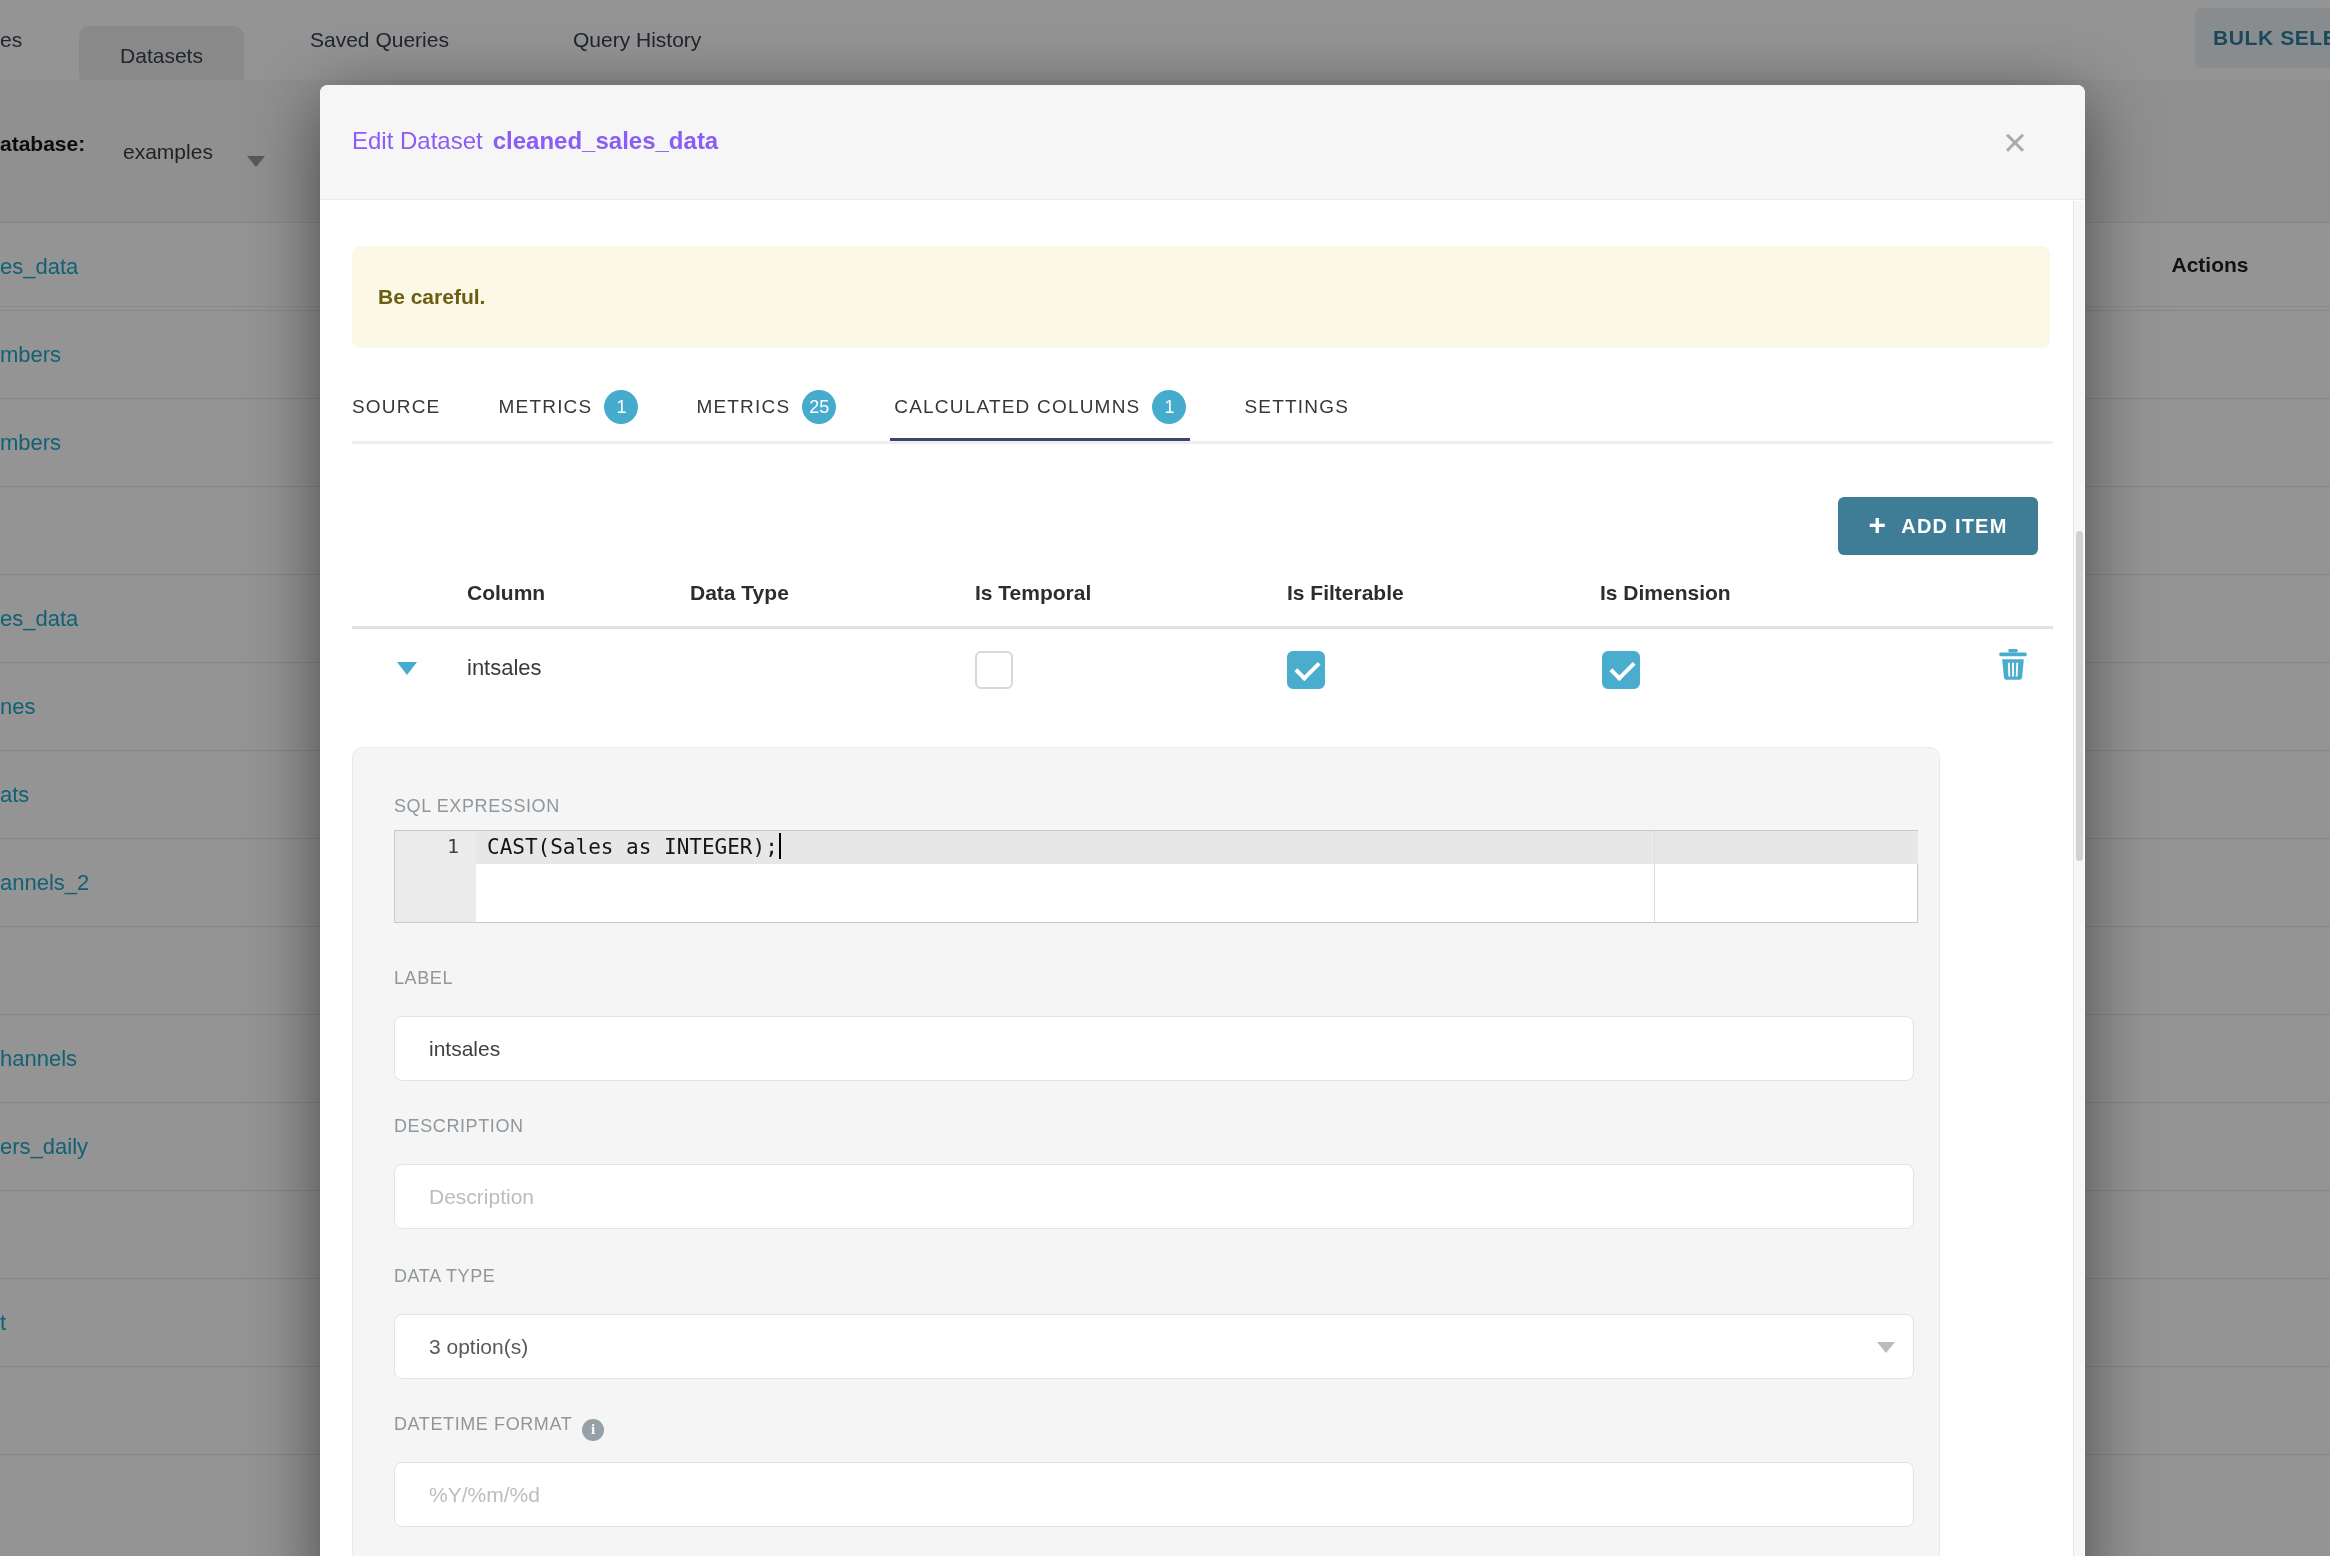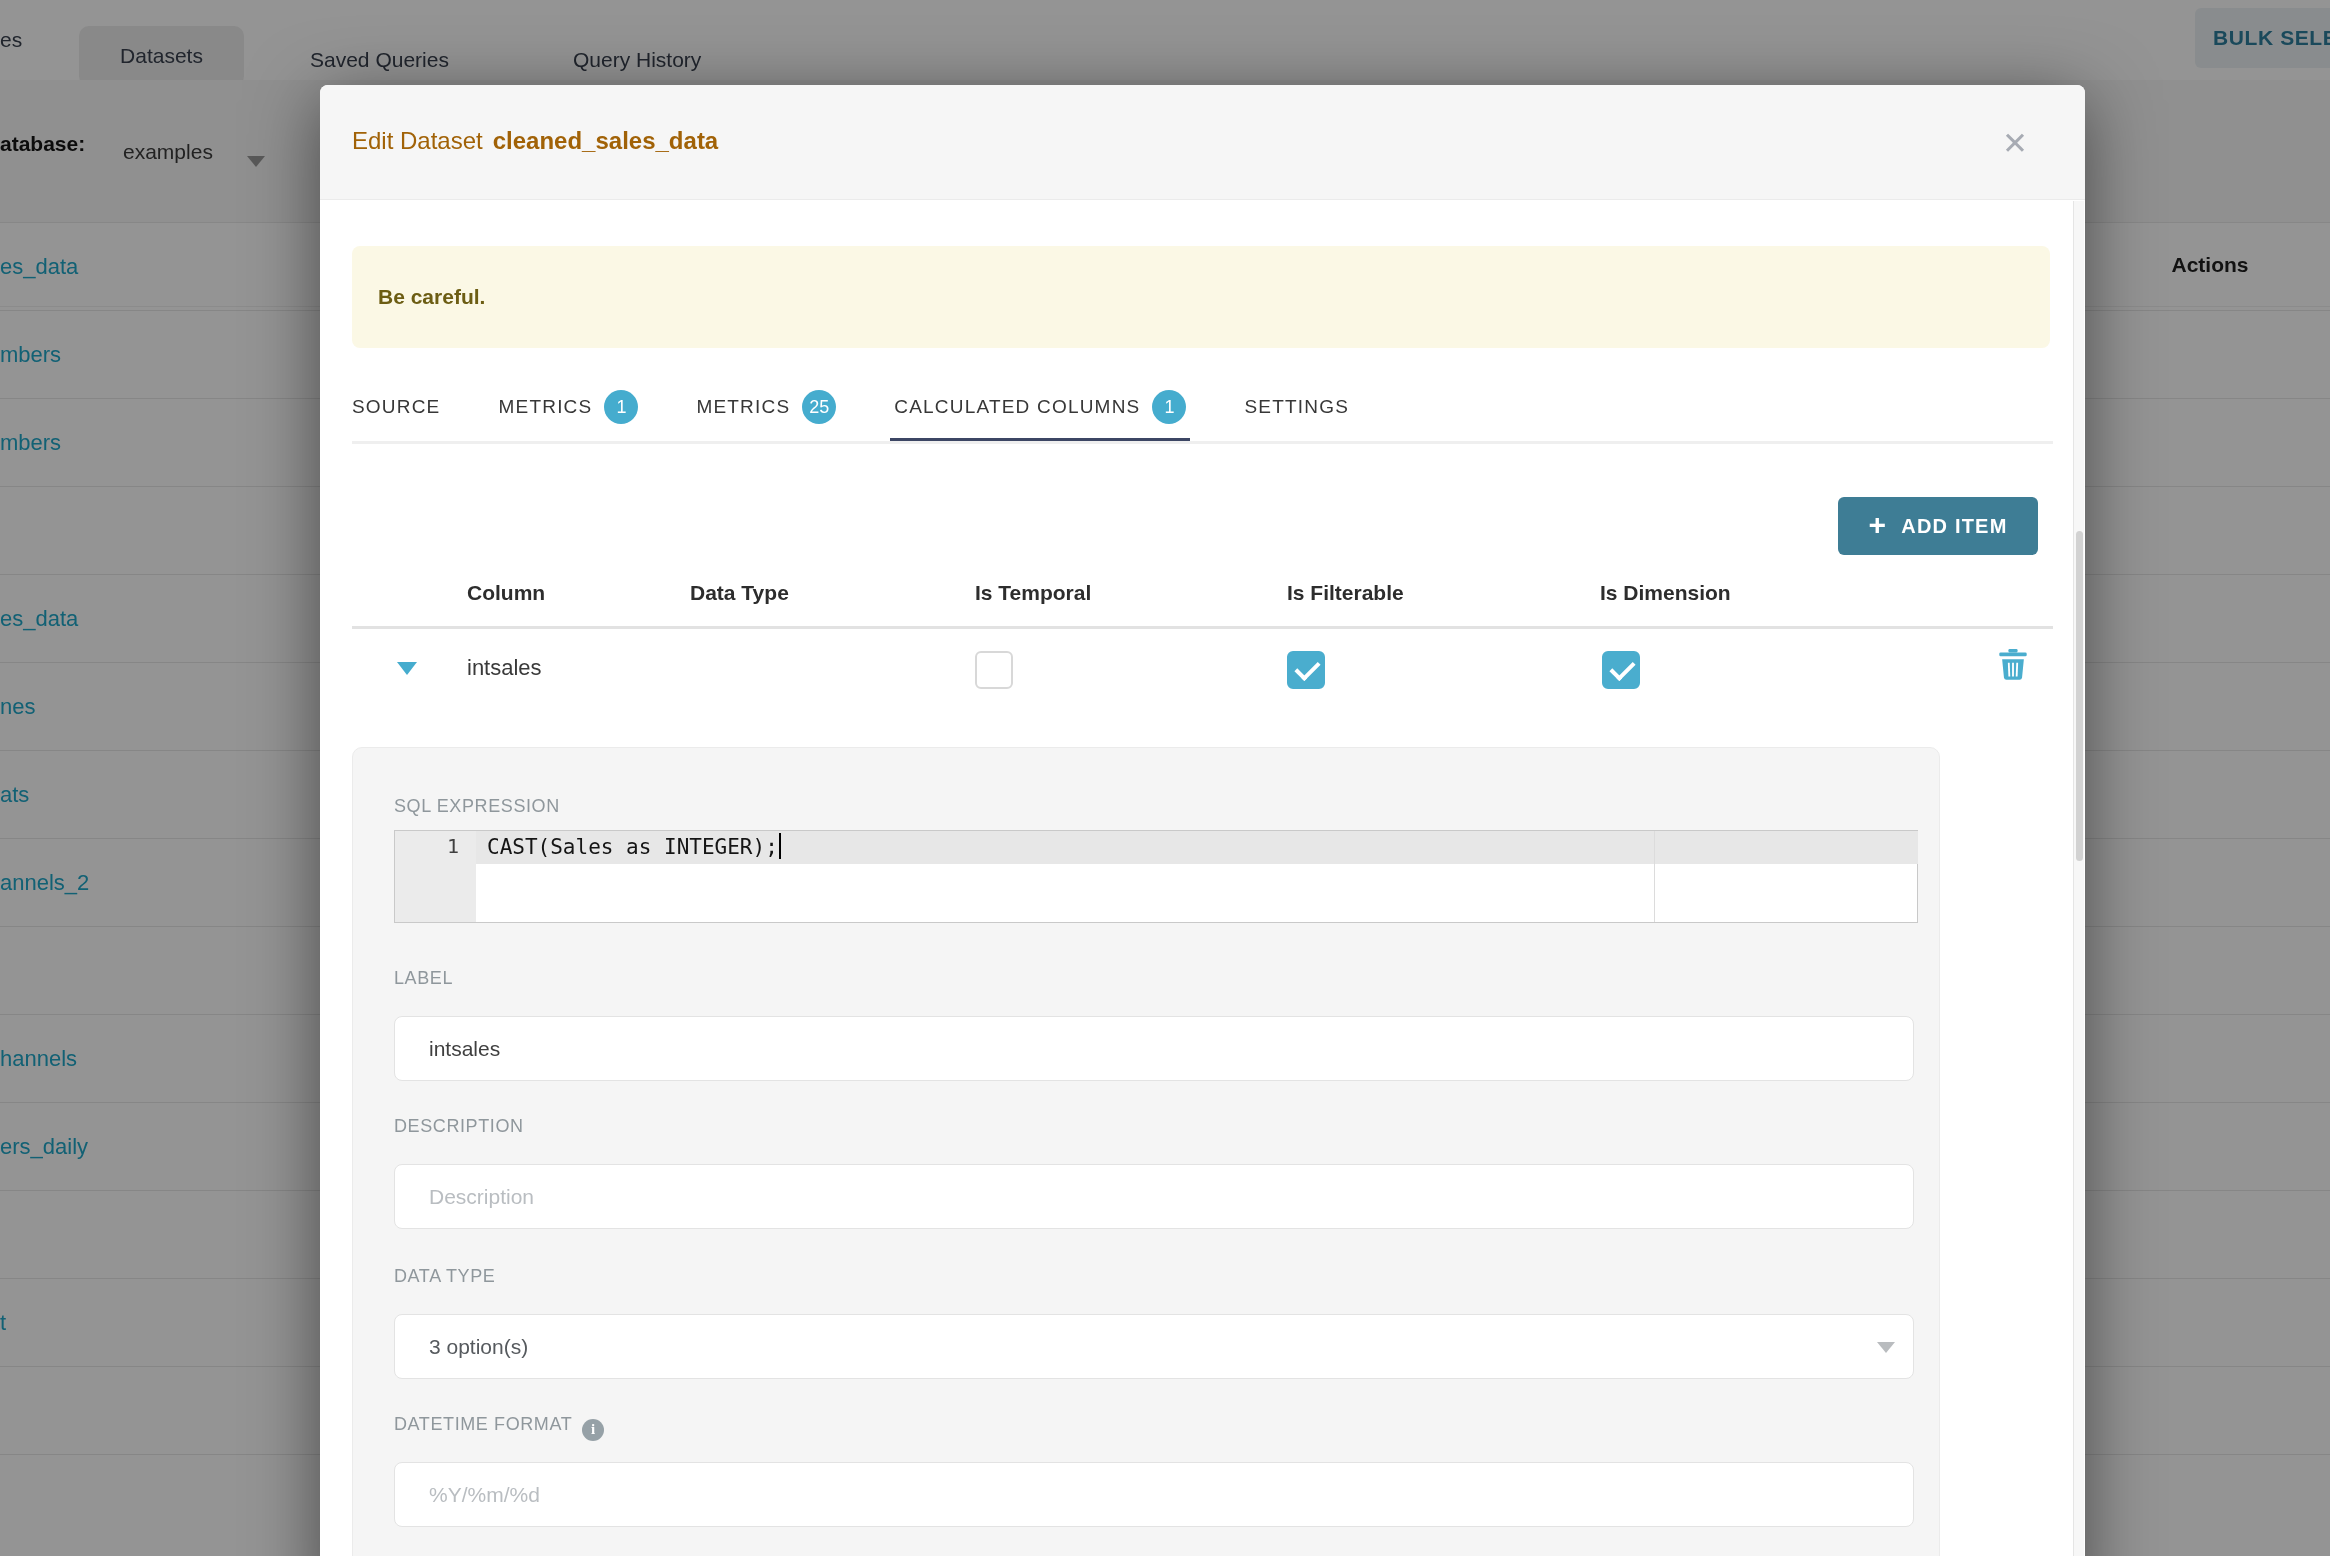--- a/index.html
+++ b/index.html
@@ -8,21 +8,21 @@
   #screen { position:absolute; inset:0; width:2330px; height:1556px; overflow:hidden; background:#fff; }
 
   
   .bg-nav { position:absolute; left:0; top:0; width:1952px; height:80px; background:#fff; }
   .nav-cut { position:absolute; left:0; top:0; height:80px; display:flex; align-items:center;
              font-size:21px; color:#39414f; font-weight:500; }
   .nav-pill { position:absolute; left:79px; top:26px; width:165px; height:60px; border-radius:10px;
               background:#ececec; display:flex; align-items:center; justify-content:center;
               font-size:21px; color:#39414f; font-weight:500; }
   .nav-item { position:absolute; top:0; height:80px; display:flex; align-items:center;
-              font-size:21px; color:#39414f; font-weight:500;margin-top:20px; }
+              font-size:21px; color:#39414f; font-weight:500; }
   .bulk-btn { position:absolute; left:2195px; top:8px; width:230px; height:60px; border-radius:6px;
               background:#edf2f5; display:flex; align-items:center; padding-left:18px;
               font-size:21px; font-weight:bold; letter-spacing:.6px; color:#2e7f9d; }
   .bg-toolbar { position:absolute; left:0; top:80px; width:2330px; height:143px; background:#f8f8f8;
                 border-bottom:1px solid #e9e9e9; }
   .filter-label { position:absolute; left:0; top:72px; height:143px; display:flex; align-items:center;
                   font-size:21px; font-weight:bold; color:#161616; }
   .filter-value { position:absolute; left:123px; top:80px; height:143px; display:flex; align-items:center;
                   font-size:21px; color:#3c3c3c; }
   .filter-caret { position:absolute; left:247px; top:156px; width:0; height:0;
@@ -37,21 +37,21 @@
              font-size:22px; color:#20a7c9; }
   
   .overlay { position:absolute; inset:0; background:rgba(0,0,0,0.42); z-index:5; }
 
   
   .modal { position:absolute; left:320px; top:85px; width:1765px; height:1520px; background:#fff;
            border-radius:8px 8px 0 0; z-index:10; box-shadow:0 14px 70px rgba(0,0,0,.5); }
   .m-header { position:absolute; left:0; top:0; width:1765px; height:115px; background:#f6f6f6;
               border-bottom:1px solid #ebebeb; border-radius:8px 8px 0 0; }
   .m-title { position:absolute; left:32px; top:0; height:112px; display:flex; align-items:center;
-             font-size:24px; color:#a16207; }
+             font-size:24px; color:#8b5cf6; }
   .m-title b { font-weight:bold; margin-left:10px; }
   .m-close { position:absolute; left:1672px; top:38px; width:46px; height:40px; display:flex;
              align-items:center; justify-content:center; font-size:31px; color:#a7abb3; cursor:default; }
   .banner { position:absolute; left:32px; top:161px; width:1698px; height:102px; border-radius:8px;
             background:#fbf8e5; display:flex; align-items:center; padding-left:26px;
             font-size:21px; color:#7e7233; }
   .banner b { color:#6c5d13; margin-right:8px; }
   .tabs-row { position:absolute; left:32px; top:285px; width:1701px; height:74px; display:flex;
               align-items:center; gap:58px; }
   .tabs-divider { position:absolute; left:32px; top:356px; width:1701px; height:3px; background:#efefef; }

